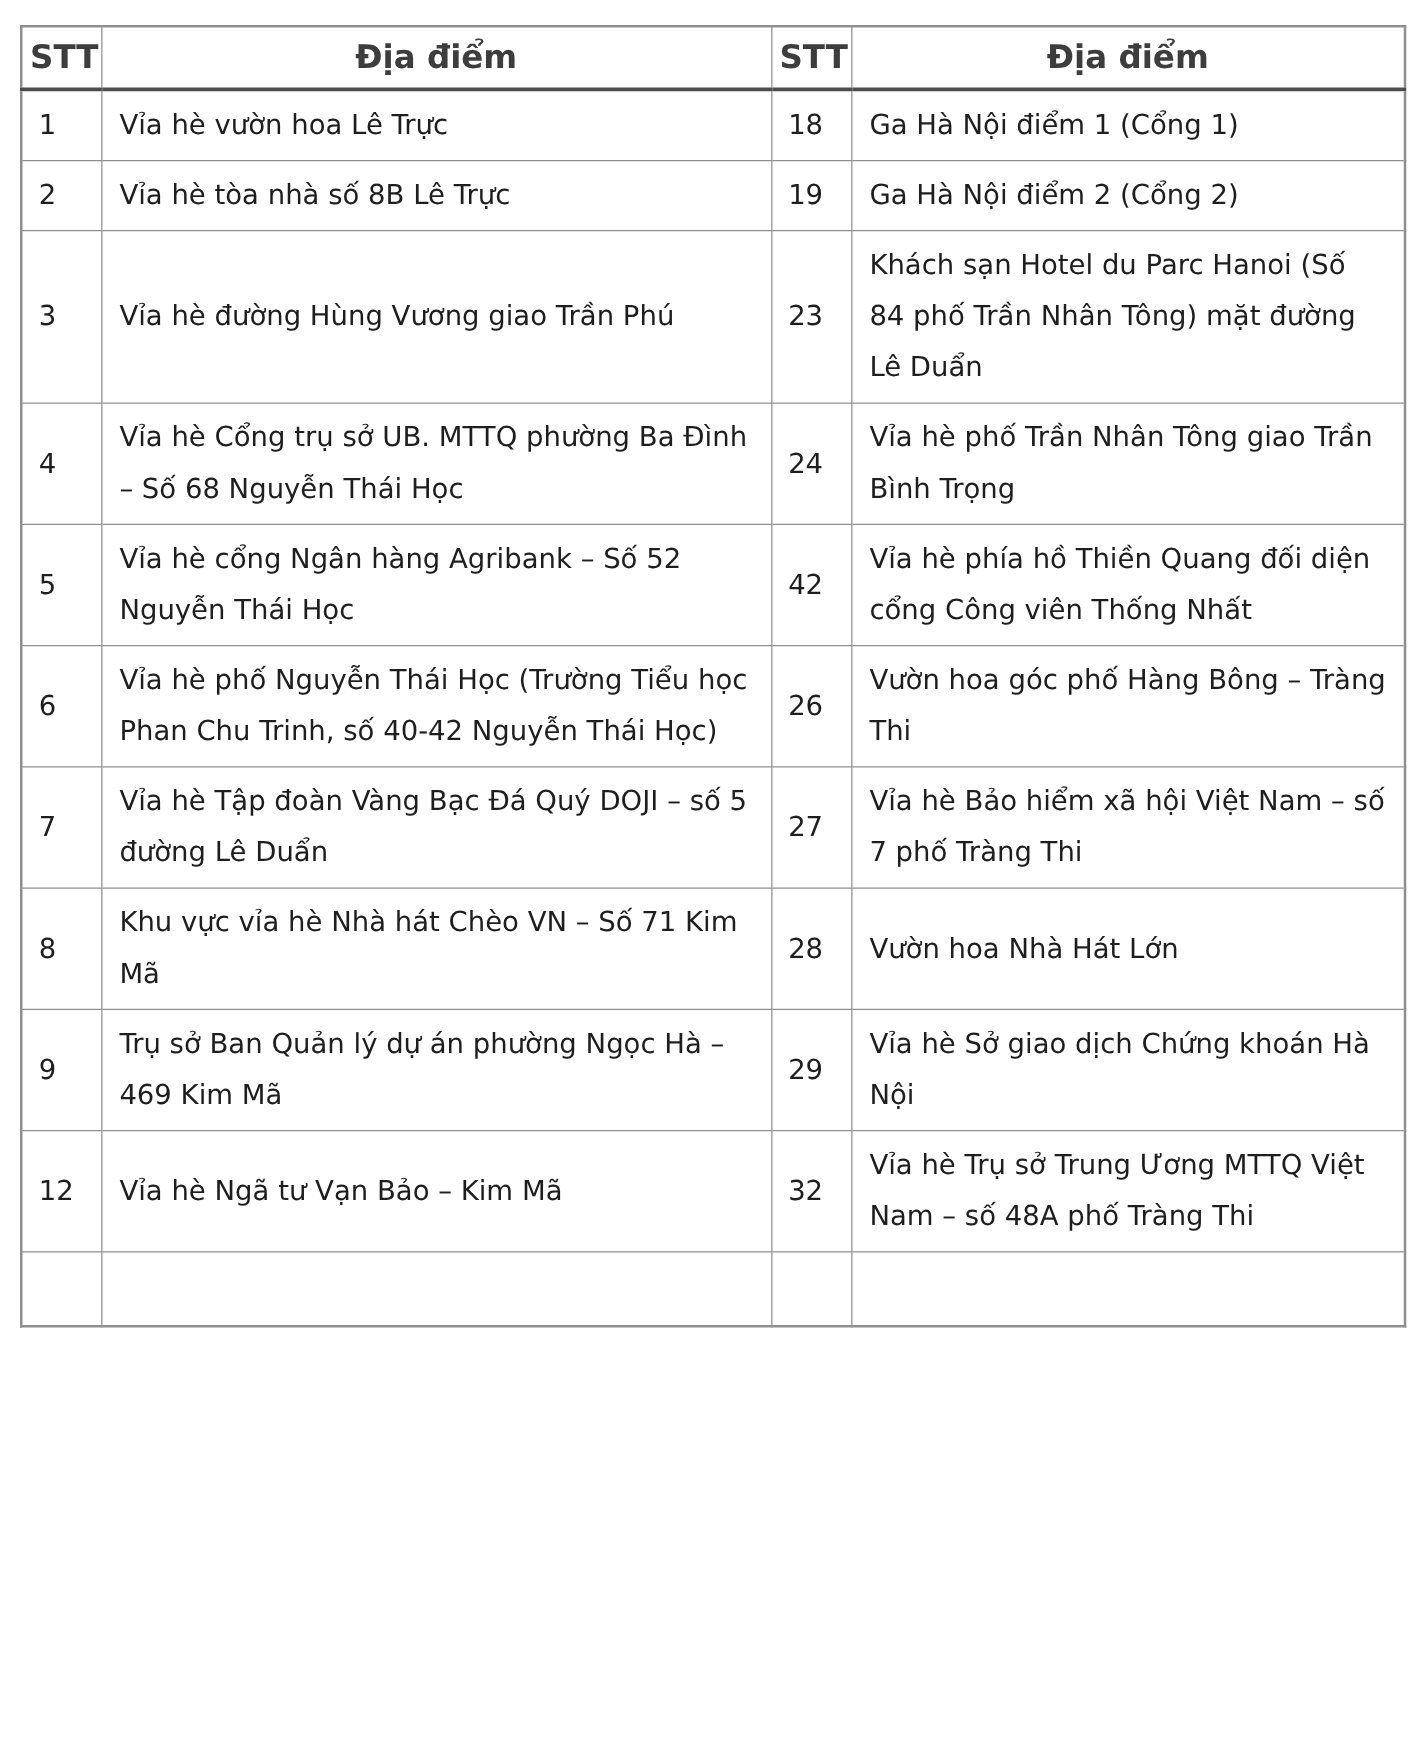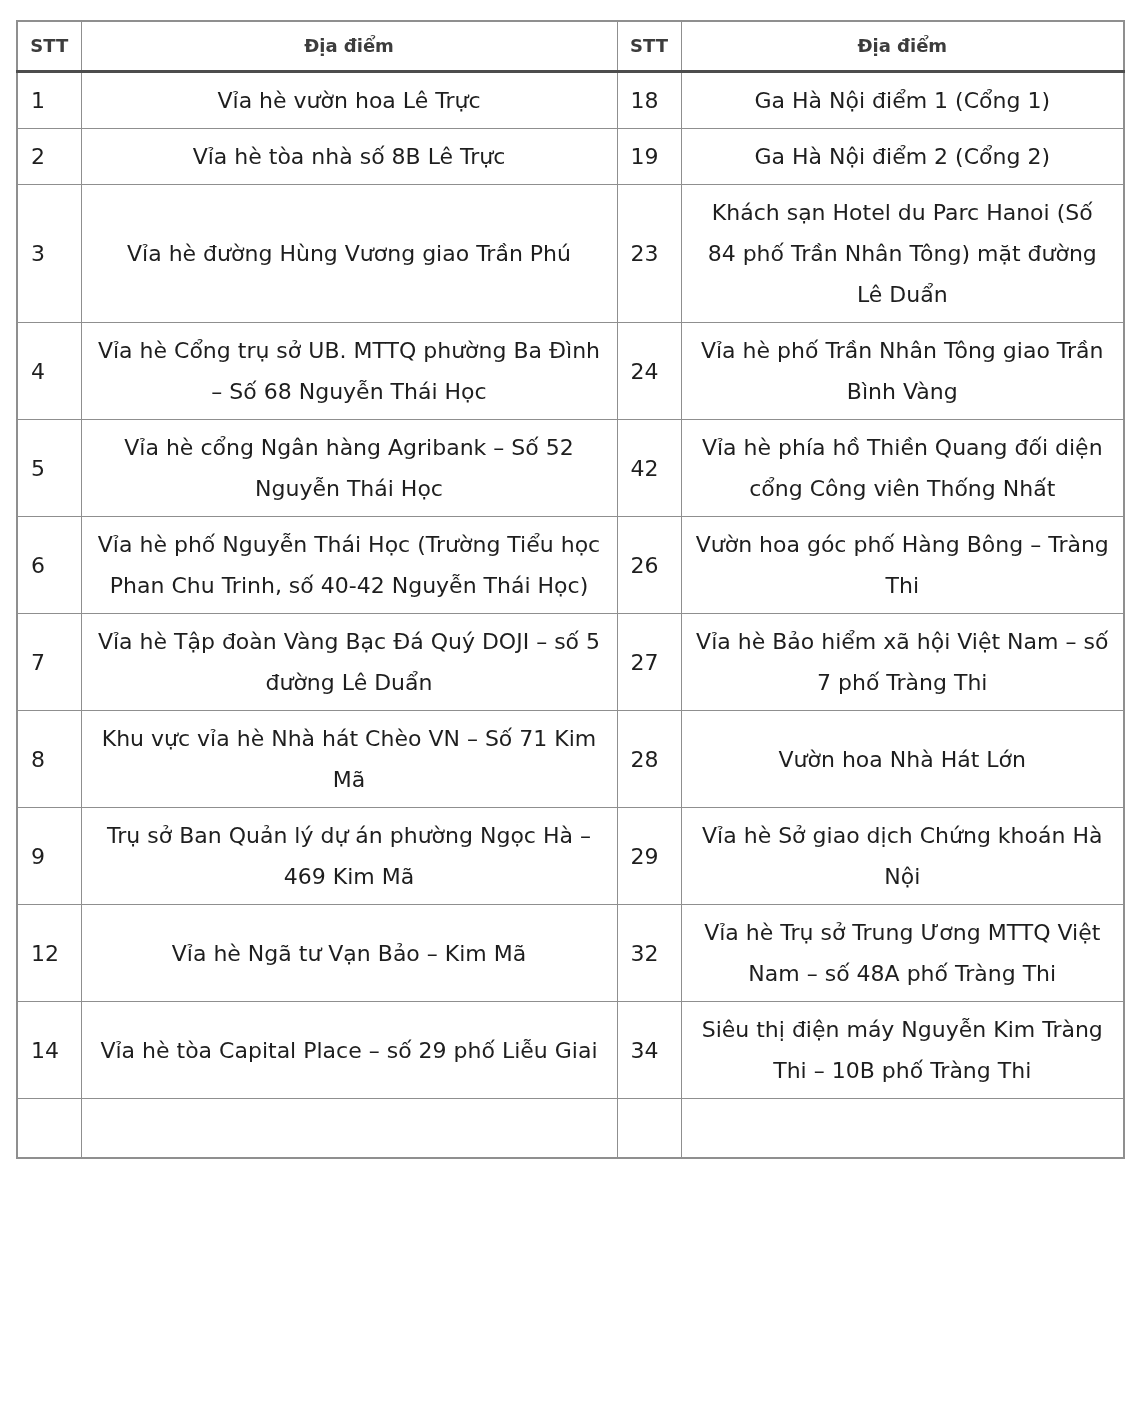--- a/index.html
+++ b/index.html
@@ -26,41 +26,41 @@
   table.locations-table th,
   table.locations-table td {
     border: 1px solid #8f8f8f;
   }
   table.locations-table {
     border-width: 2px;
   }
   table.locations-table thead th {
     border-bottom: 3px solid #4d4d4d;
     color: #3d3d3d;
-    font-size: 18px;
+    font-size: 26px;
     font-weight: bold;
     text-align: center;
     line-height: 28px;
     padding: 10px 6px;
     vertical-align: middle;
   }
   table.locations-table td {
     font-size: 22px;
     color: #1e1e1e;
     line-height: 41px;
     vertical-align: middle;
     word-wrap: break-word;
   }
   td.stt {
     padding: 7px 6px 7px 13px;
     text-align: left;
   }
   td.place {
     padding: 7px 14px;
-    text-align: center;
+    text-align: left;
   }
   tr.clipped-row td {
     height: 44px;
   }
 </style>
 </head>
 <body>
 
 <div class="page">
   <table class="locations-table">
@@ -97,21 +97,21 @@
     <td class="stt">3</td>
     <td class="place">Vỉa hè đường Hùng Vương giao Trần Phú</td>
     <td class="stt">23</td>
     <td class="place">Khách sạn Hotel du Parc Hanoi (Số 84 phố Trần Nhân Tông) mặt đường Lê Duẩn</td>
   </tr>
 
   <tr>
     <td class="stt">4</td>
     <td class="place">Vỉa hè Cổng trụ sở UB. MTTQ phường Ba Đình – Số 68 Nguyễn Thái Học</td>
     <td class="stt">24</td>
-    <td class="place">Vỉa hè phố Trần Nhân Tông giao Trần Bình Vàng</td>
+    <td class="place">Vỉa hè phố Trần Nhân Tông giao Trần Bình Trọng</td>
   </tr>
 
   <tr>
     <td class="stt">5</td>
     <td class="place">Vỉa hè cổng Ngân hàng Agribank – Số 52 Nguyễn Thái Học</td>
     <td class="stt">42</td>
     <td class="place">Vỉa hè phía hồ Thiền Quang đối diện cổng Công viên Thống Nhất</td>
   </tr>
 
   <tr>
@@ -145,26 +145,20 @@
 
 
   <tr>
     <td class="stt">12</td>
     <td class="place">Vỉa hè Ngã tư Vạn Bảo – Kim Mã</td>
     <td class="stt">32</td>
     <td class="place">Vỉa hè Trụ sở Trung Ương MTTQ Việt Nam – số 48A phố Tràng Thi</td>
   </tr>
 
 
-  <tr>
-    <td class="stt">14</td>
-    <td class="place">Vỉa hè tòa Capital Place – số 29 phố Liễu Giai</td>
-    <td class="stt">34</td>
-    <td class="place">Siêu thị điện máy Nguyễn Kim Tràng Thi – 10B phố Tràng Thi</td>
-  </tr>
 
   <tr class="clipped-row">
     <td class="stt"></td>
     <td class="place"></td>
     <td class="stt"></td>
     <td class="place"></td>
   </tr>
 </tbody>
   </table>
 </div>

